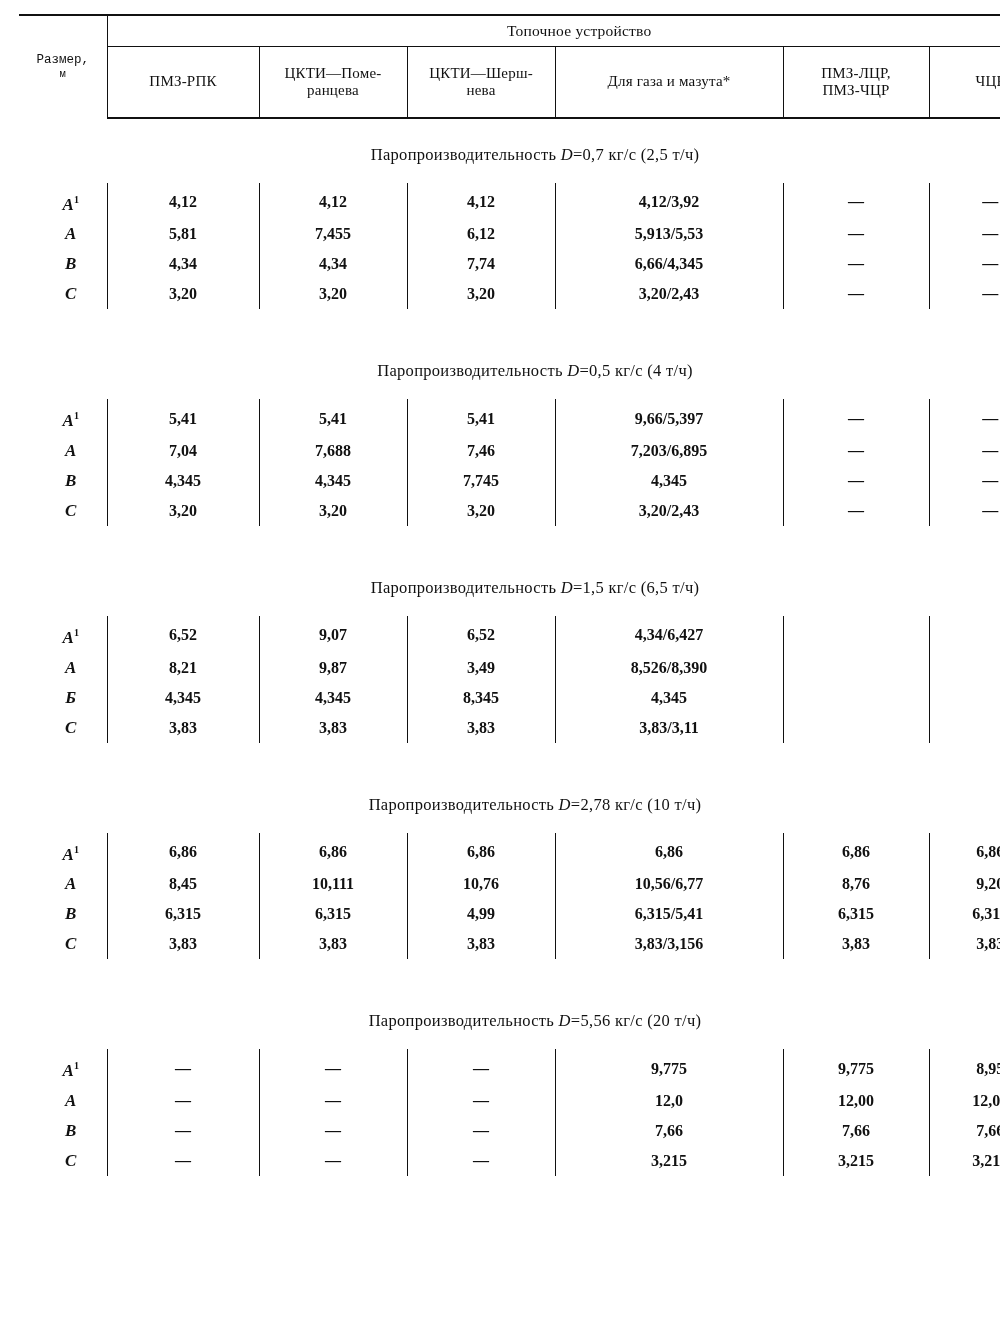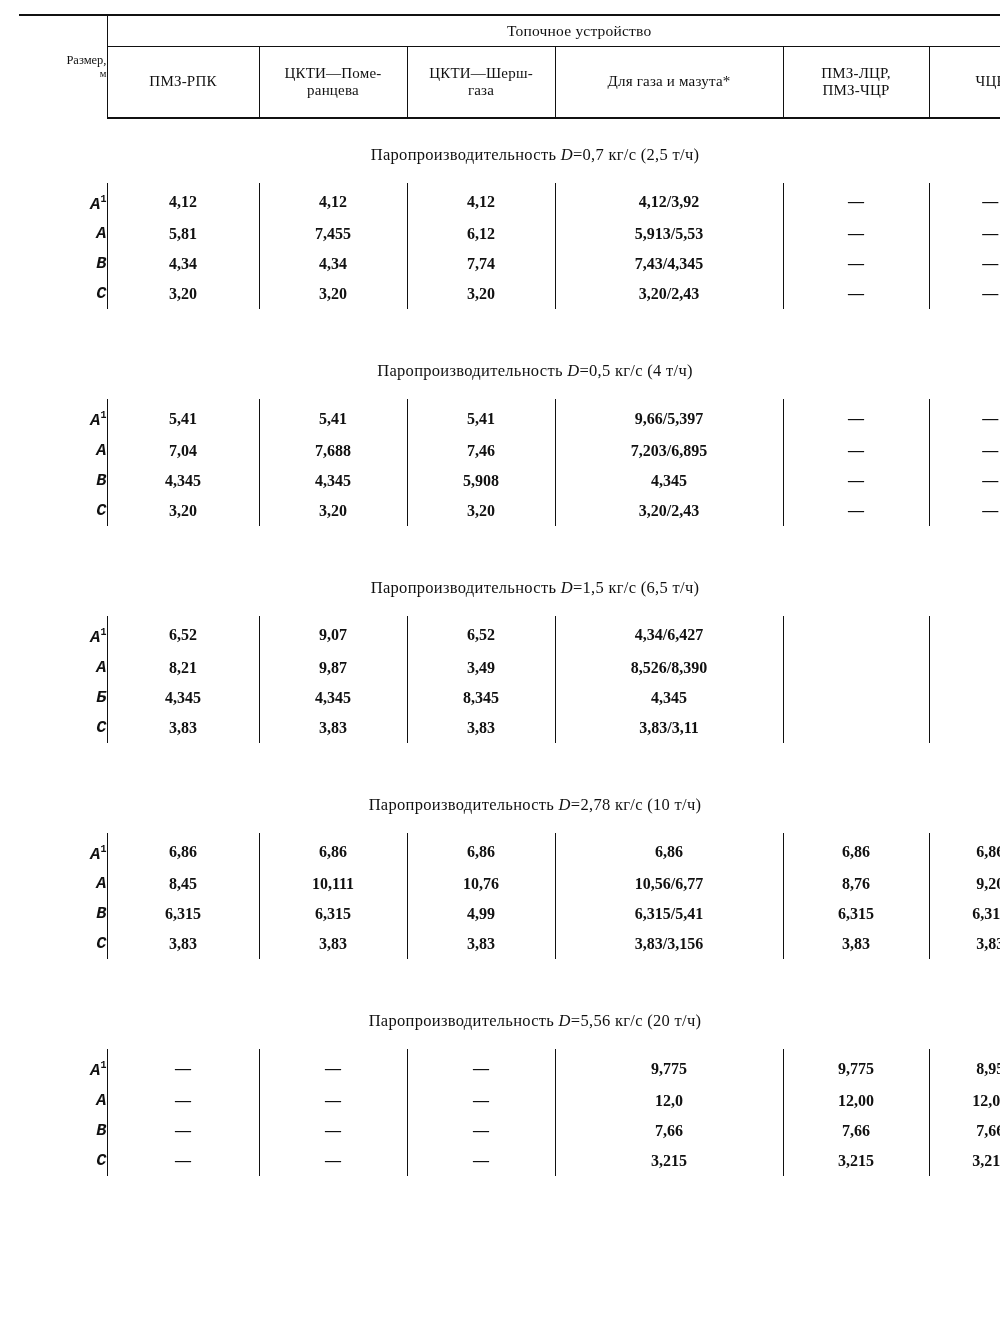--- a/index.html
+++ b/index.html
@@ -48,21 +48,22 @@
     font-size: 15.5px;
     padding-bottom: 6px;
     padding-top: 6px;
     border-bottom: 1.3px solid #111;
   }
   .col-size {
     width: 88px;
     border-right: 1.6px solid #111;
     font-size: 12.5px;
     line-height: 1.2;
-    text-align: right;
+    text-align: center;
+    font-family: Liberation Mono, monospace;
   }
   .hdr-row-2 td, .hdr-row-2 th {
     height: 62px;
   }
   .hdr-bottom td, .hdr-bottom th {
     border-bottom: 2px solid #111;
   }
   
   .c1 { width: 88px; }
   .c2 { width: 152px; }
@@ -88,24 +89,23 @@
     text-align: center;
     font-size: 16px;
     font-weight: bold;
     height: 30px;
     line-height: 30px;
     font-family: "Liberation Serif", serif;
   }
   .drow td.lbl {
     font-style: italic;
     font-weight: bold;
-    text-align: right;
+    text-align: center;
     padding-left: 16px;
     font-size: 17px;
-    font-family: Liberation Mono, monospace;
   }
   .drow td.lbl sup {
     font-size: 10px;
     font-style: normal;
     font-weight: bold;
     vertical-align: super;
   }
   .dash {
     font-weight: bold;
     font-size: 16px;
@@ -149,21 +149,21 @@
         <td class="hcell">
           <div>ПМЗ-РПК</div>
           <div></div>
         </td>
         <td class="hcell sep">
           <div>ЦКТИ—Поме-</div>
           <div>ранцева</div>
         </td>
         <td class="hcell sep">
           <div>ЦКТИ—Шерш-</div>
-          <div>газа</div>
+          <div>нева</div>
         </td>
         <td class="hcell sep">
           <div>Для газа и мазута*</div>
           <div></div>
         </td>
         <td class="hcell sep">
           <div>ПМЗ-ЛЦР,</div>
           <div>ПМЗ-ЧЦР</div>
         </td>
         <td class="hcell sep">
@@ -192,21 +192,21 @@
           <td class="sep">6,12</td>
           <td class="sep">5,913/5,53</td>
           <td class="sep dash">—</td>
           <td class="sep dash">—</td>
         </tr>
         <tr class="drow">
           <td class="lbl">B</td>
           <td class="sep">4,34</td>
           <td class="sep">4,34</td>
           <td class="sep">7,74</td>
-          <td class="sep">7,43/4,345</td>
+          <td class="sep">6,66/4,345</td>
           <td class="sep dash">—</td>
           <td class="sep dash">—</td>
         </tr>
         <tr class="drow">
           <td class="lbl">C</td>
           <td class="sep">3,20</td>
           <td class="sep">3,20</td>
           <td class="sep">3,20</td>
           <td class="sep">3,20/2,43</td>
           <td class="sep dash">—</td>
@@ -239,21 +239,21 @@
           <td class="sep">7,688</td>
           <td class="sep">7,46</td>
           <td class="sep">7,203/6,895</td>
           <td class="sep dash">—</td>
           <td class="sep dash">—</td>
         </tr>
         <tr class="drow">
           <td class="lbl">B</td>
           <td class="sep">4,345</td>
           <td class="sep">4,345</td>
-          <td class="sep">5,908</td>
+          <td class="sep">7,745</td>
           <td class="sep">4,345</td>
           <td class="sep dash">—</td>
           <td class="sep dash">—</td>
         </tr>
         <tr class="drow">
           <td class="lbl">C</td>
           <td class="sep">3,20</td>
           <td class="sep">3,20</td>
           <td class="sep">3,20</td>
           <td class="sep">3,20/2,43</td>

